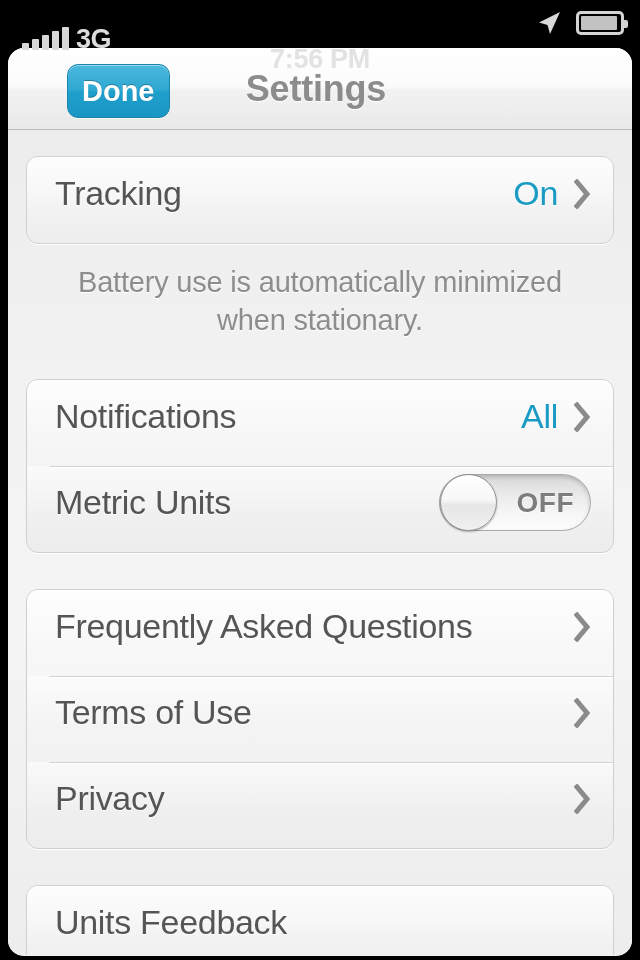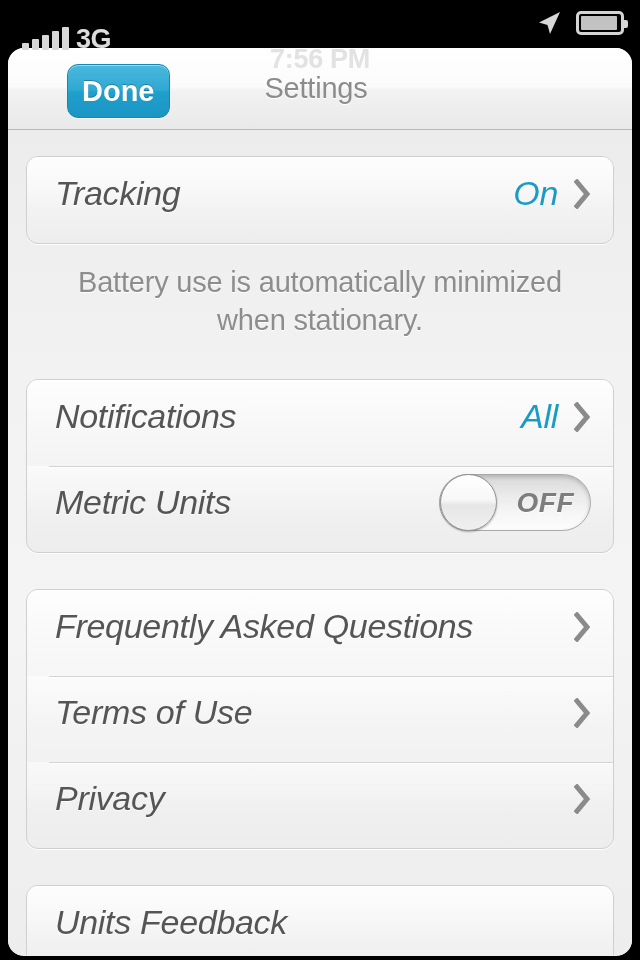--- a/index.html
+++ b/index.html
@@ -136,24 +136,25 @@
     box-sizing: border-box;
   }
   .nav-title {
     position: absolute;
     left: 0; right: 8px;
     top: 0;
     height: 81px;
     display: flex;
     align-items: center;
     justify-content: center;
-    font-size: 29px;
+    font-size: 36px;
     color: #8c8c8c;
     text-shadow: 0 1px 0 #ffffff;
     letter-spacing: -0.2px;
+    font-weight: bold;
   }
   .done-btn {
     position: absolute;
     left: 14px;
     top: 16px;
     min-width: 98px;
     height: 54px;
     padding: 0 14px;
     box-sizing: border-box;
     border-radius: 11px;
@@ -190,21 +191,20 @@
 
   .row {
     position: relative;
     height: 86px;
     display: flex;
     align-items: center;
     padding: 0 22px 13px 28px;
     box-sizing: border-box;
     background: linear-gradient(to bottom, rgba(255,255,255,0.55) 0%, rgba(255,255,255,0.0) 60%);
     cursor: pointer;
-    font-style: italic;
   }
   .row + .row::before {
     content: "";
     position: absolute;
     left: 22px;
     right: 0;
     top: 0;
     height: 1px;
     background: #d3d3d3;
   }

